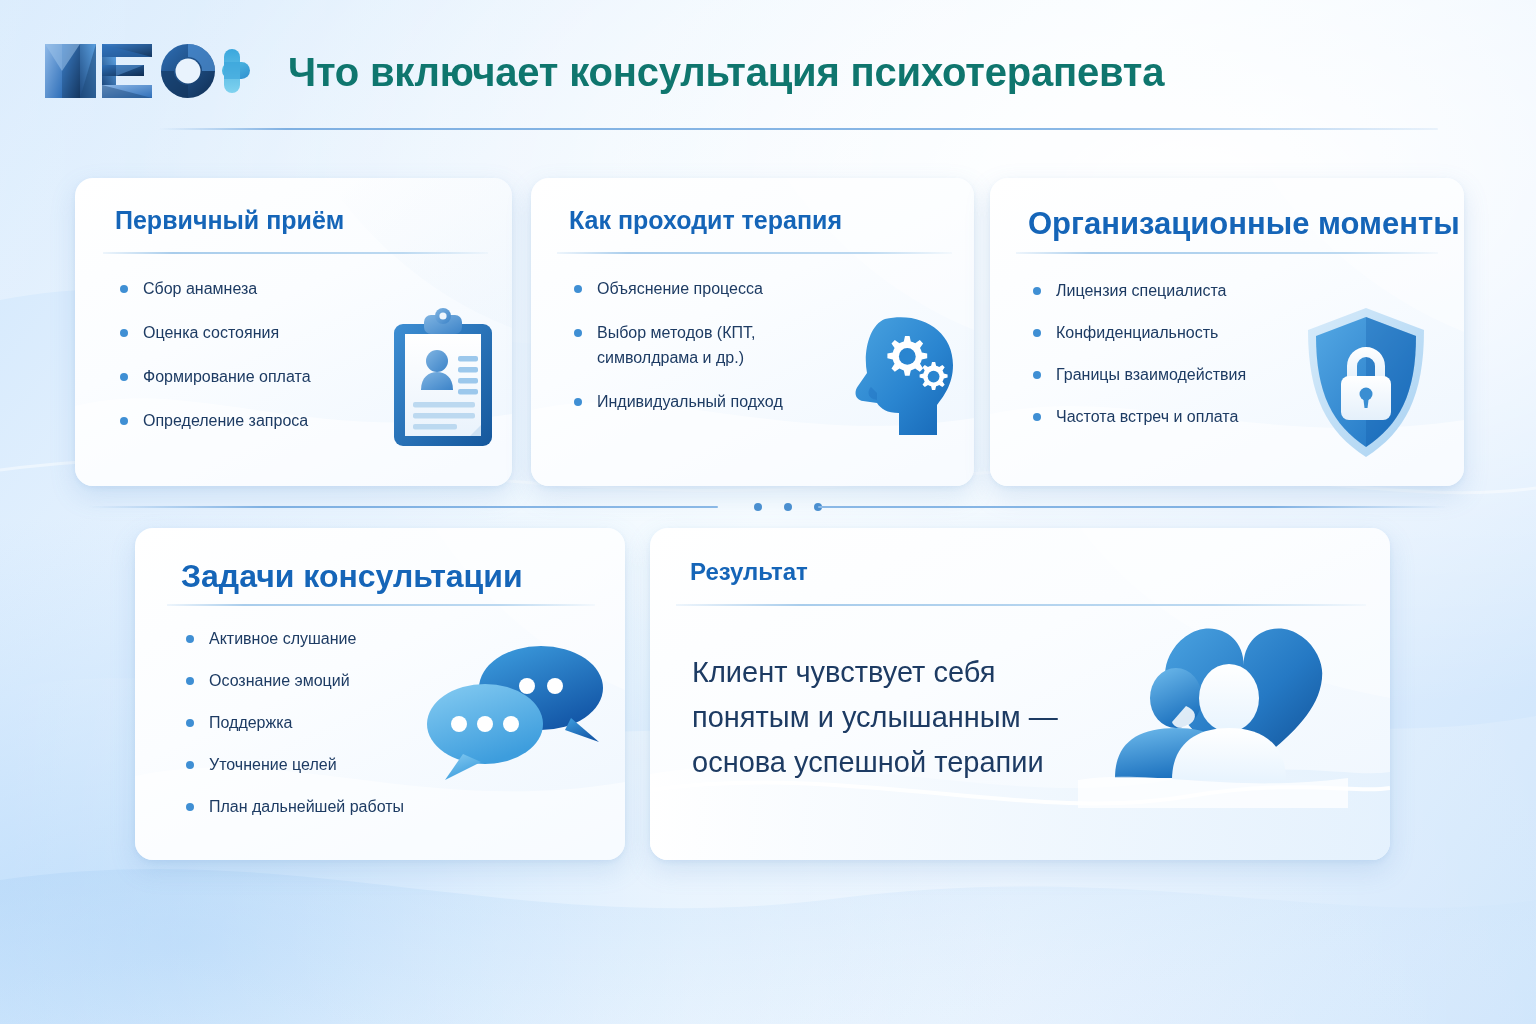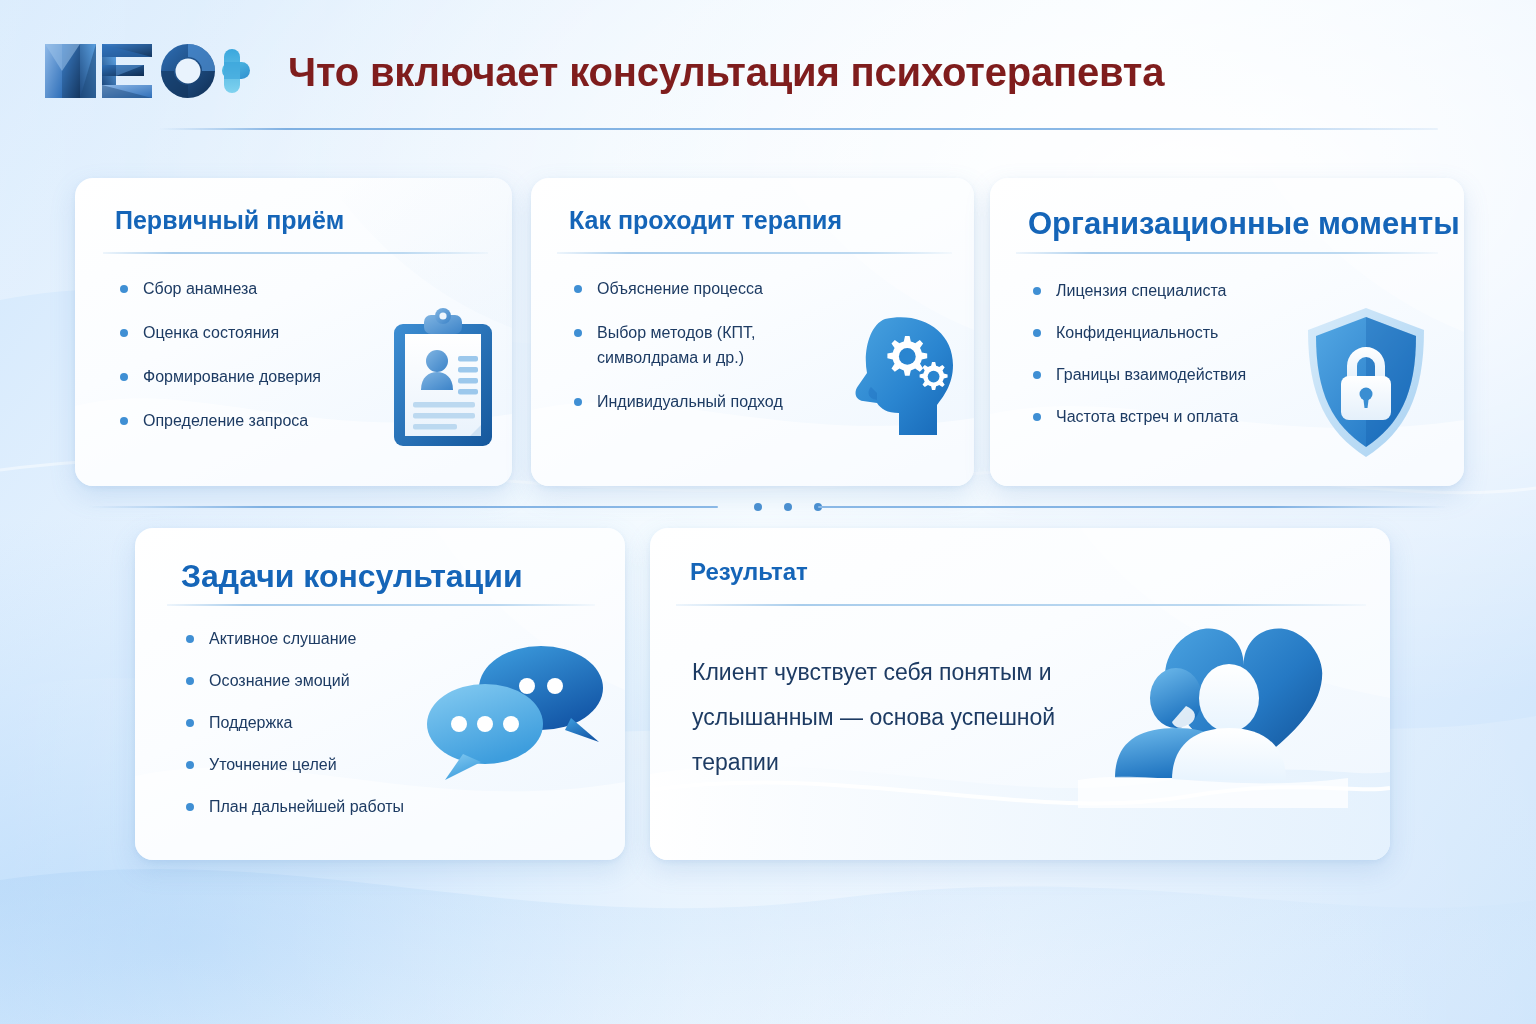--- a/index.html
+++ b/index.html
@@ -36,21 +36,21 @@
   }
   #logo {
     position: absolute; left: 0; top: 2px;
     width: 212px; height: 66px;
   }
   #title {
     position: absolute;
     left: 248px; top: 14px;
     font-size: 40px;
     font-weight: bold;
-    color: #7f1d1d;
+    color: #0f766e;
     letter-spacing: -0.2px;
     white-space: nowrap;
   }
   #header-rule {
     position: absolute;
     left: 118px; top: 92px; width: 1280px; height: 2px;
     background: linear-gradient(90deg, rgba(120,175,230,0) 0%, #7fb0e2 10%, #8ab8e6 72%, rgba(140,185,232,0.15) 100%);
     border-radius: 2px;
   }
 
@@ -123,21 +123,21 @@
     background: #4a8fd0;
   }
   #mid-divider .dot.d1 { left: 666px; }
   #mid-divider .dot.d2 { left: 696px; }
   #mid-divider .dot.d3 { left: 726px; }
 
   
   #result-text {
     position: absolute;
     color: #1d3b63;
-    font-size: 23px;
+    font-size: 29px;
     line-height: 45px;
     width: 420px;
   }
 </style>
 </head>
 <body>
 
 <div id="bg">
   <svg id="bg-waves" viewBox="0 0 1536 1024" preserveAspectRatio="none">
     <defs>
@@ -234,21 +234,21 @@
       <path d="M0,228 C120,198 230,268 437,236 L437,308 L0,308 Z" fill="#ffffff" opacity="0.55"></path>
       <path d="M250,0 C300,70 360,120 437,150 L437,0 Z" fill="url(#sh1)" opacity="0.45"></path>
     </svg>
 
     <div class="card-head" style="left:40px; top:28px; font-size:25px;">Первичный приём</div>
     <div class="card-rule" style="left:28px; top:74px; width:385px;"></div>
 
     <ul class="bullets" style="left:42px; top:98px; width:300px;">
       <li style="margin-bottom:19px;">Сбор анамнеза</li>
       <li style="margin-bottom:19px;">Оценка состояния</li>
-      <li style="margin-bottom:19px;">Формирование доверия</li>
+      <li style="margin-bottom:19px;">Формирование оплата</li>
       <li>Определение запроса</li>
     </ul>
 
     <svg class="card-icon" style="left:313px; top:128px; width:110px; height:145px;" viewBox="0 0 110 145">
       <defs>
         <linearGradient id="cb1" x1="0" y1="0" x2="1" y2="1">
           <stop offset="0" stop-color="#3d8ed3"></stop>
             <stop offset="1" stop-color="#15579c"></stop>
         </linearGradient>
         <linearGradient id="cb2" x1="0" y1="0" x2="0" y2="1">

